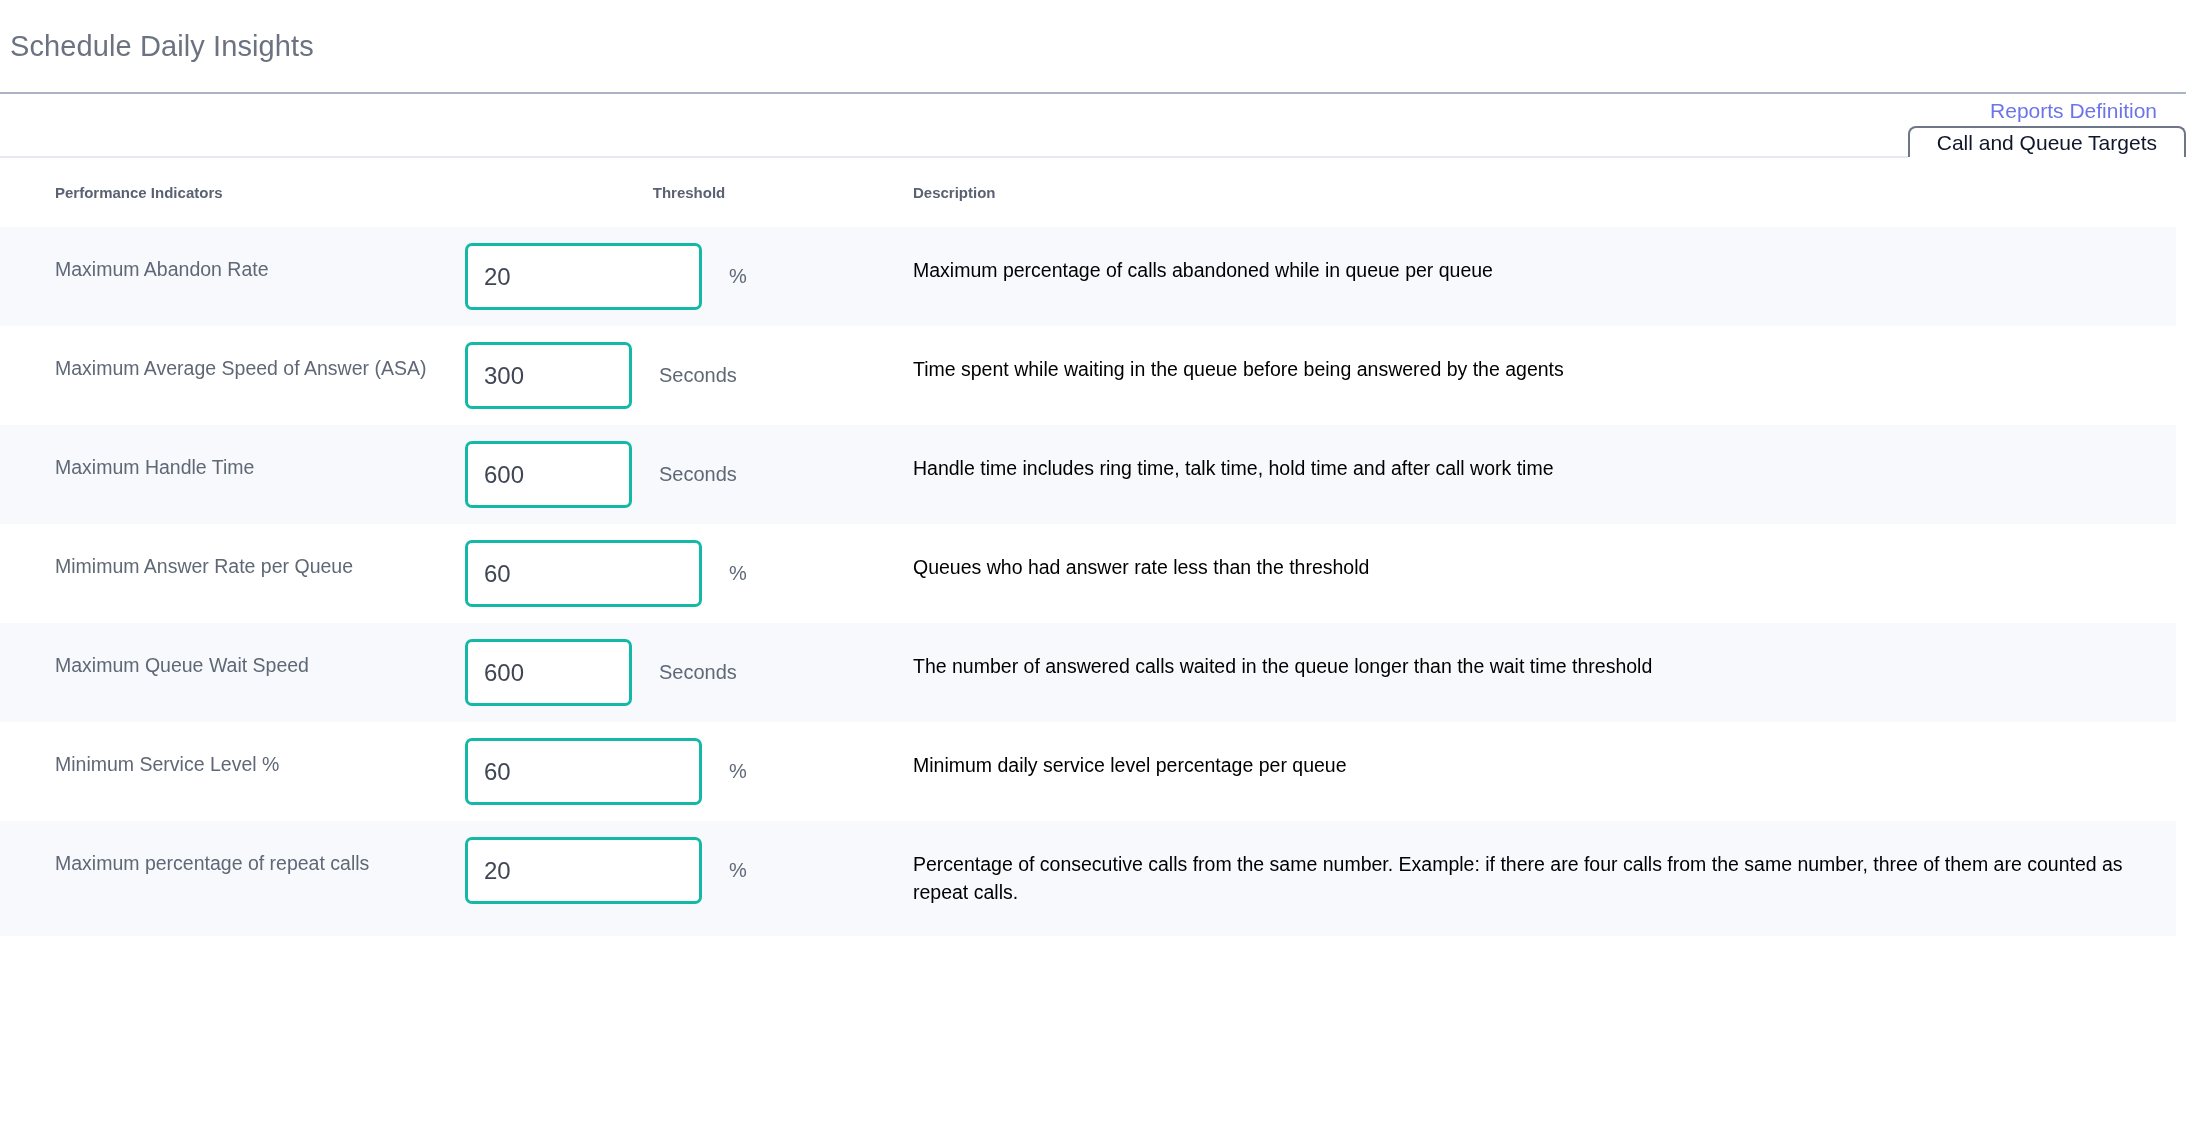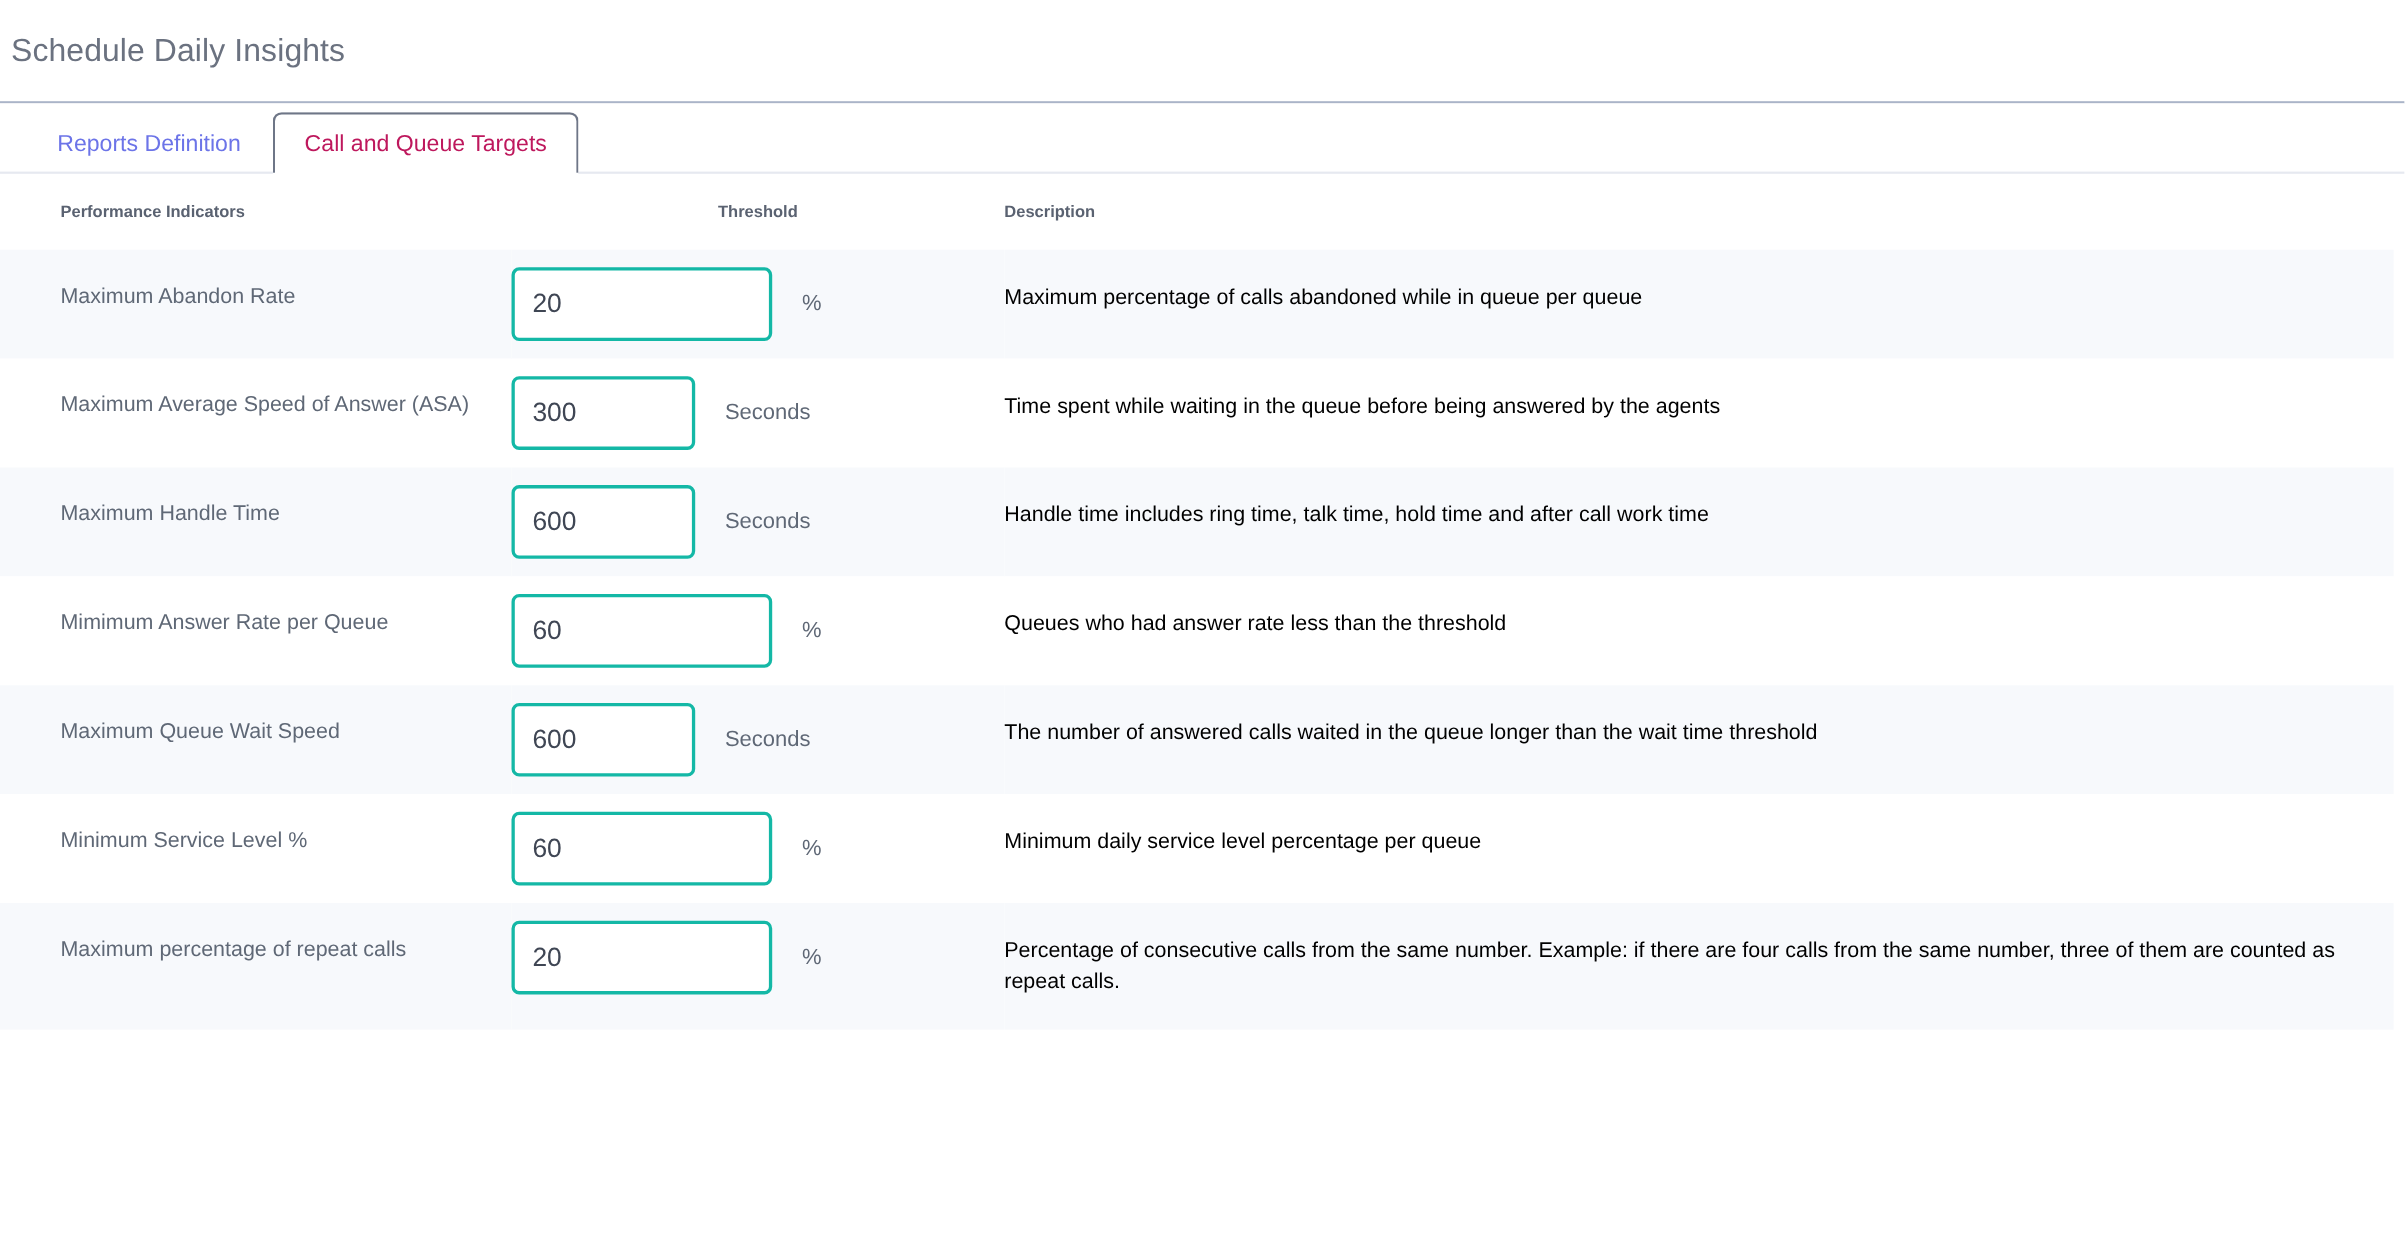--- a/index.html
+++ b/index.html
@@ -37,43 +37,44 @@
   
   .tabstrip {
     position: relative;
     height: 64px;
     background: #ffffff;
   }
   .tabs {
     display: flex;
     align-items: flex-end;
     height: 64px;
-    padding-left: 23px;
+    padding-left: 10px;
     position: relative;
     z-index: 2;
+    flex-direction: column;
   }
   .tab {
     font-size: 21px;
     color: #6c74e8;
     padding: 0 27px;
     height: 56px;
     display: flex;
     align-items: center;
     cursor: pointer;
     background: transparent;
     border: 2px solid transparent;
     border-bottom: none;
     border-radius: 8px 8px 0 0;
     position: relative;
     white-space: nowrap;
   }
   .tab.active {
     background: #ffffff;
     border-color: #6e7687;
-    color: #be185d;
+    color: #0f172a;
   }
   .tab.active::after {
     content: "";
     position: absolute;
     left: -2px;
     right: -2px;
     bottom: -3px;
     height: 4px;
     background: #ffffff;
   }

